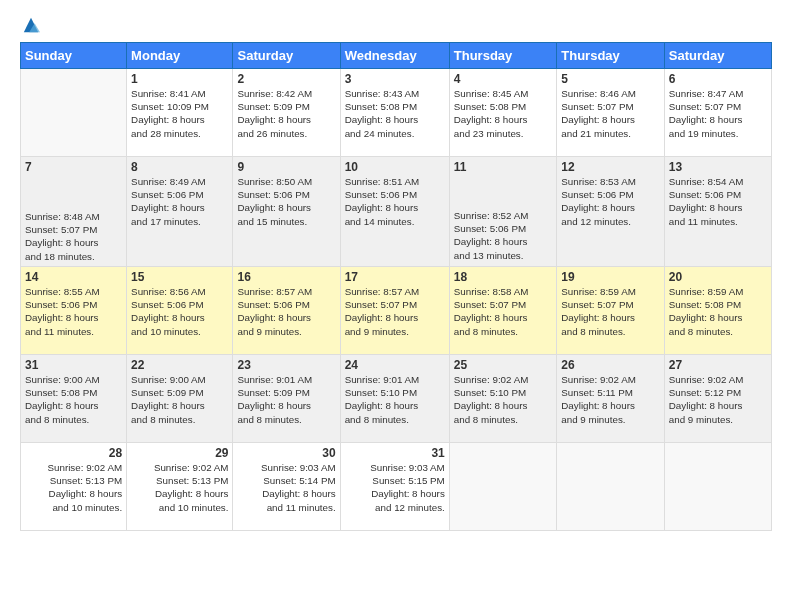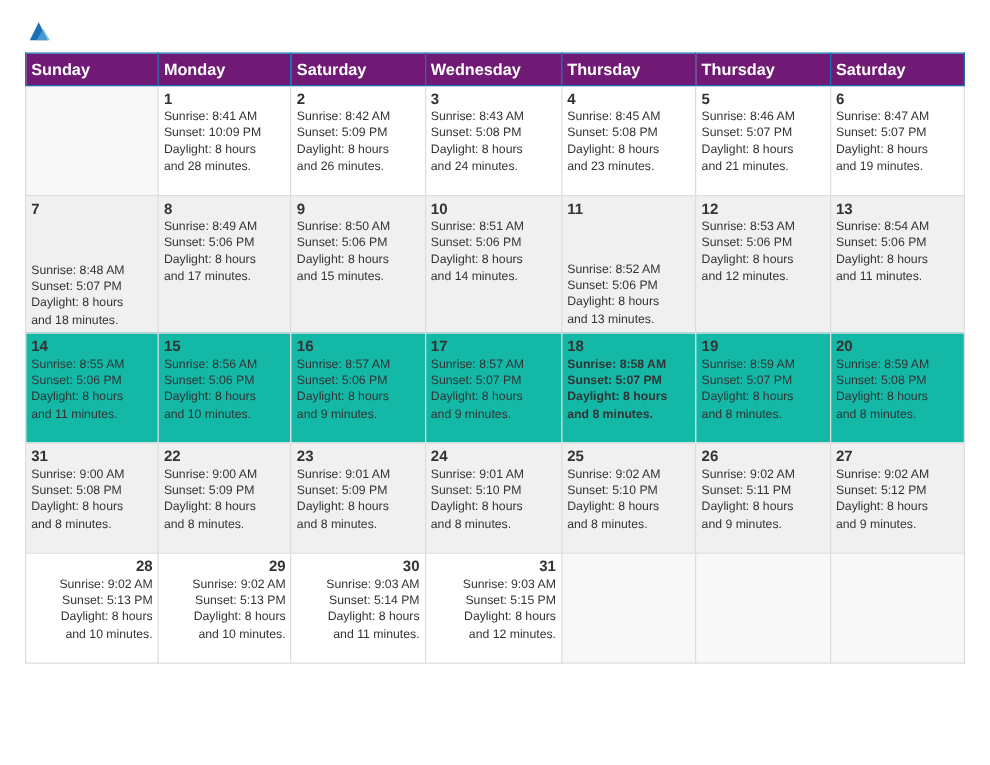--- a/index.html
+++ b/index.html
@@ -53,21 +53,21 @@
       font-size: 15px;
       color: #555;
       margin-top: 2px;
     }
     .calendar {
       width: 100%;
       border-collapse: collapse;
       border: 1px solid #ccc;
     }
     .calendar th {
-      background: #701a75;
+      background: #3b82f6;
       color: #fff;
       font-size: 13px;
       font-weight: bold;
       padding: 5px 4px;
       text-align: left;
       border: 1px solid #1a6fb5;
     }
     .calendar td {
       vertical-align: top;
       border: 1px solid #ddd;
@@ -80,21 +80,21 @@
     }
     .calendar tr:nth-child(even) td {
       background: #f5f5f5;
     }
     .calendar tr:nth-child(odd) td {
       background: #fff;
     }
     
     .calendar tbody tr:nth-child(1) td { background: #fff; }
     .calendar tbody tr:nth-child(2) td { background: #f0f0f0; }
-    .calendar tbody tr:nth-child(3) td { background: #14b8a6; }
+    .calendar tbody tr:nth-child(3) td { background: #fef9c3; }
     .calendar tbody tr:nth-child(4) td { background: #f0f0f0; }
     .calendar tbody tr:nth-child(5) td { background: #fff; text-align: right; }
     .cell-date {
       font-size: 12px;
       font-weight: bold;
       margin-bottom: 1px;
     }
     .cell-info {
       font-size: 9.8px;
       line-height: 1.35;
@@ -260,21 +260,21 @@
           </td>
           <td>
             <div class="cell-date">17</div>
             <div class="cell-info" style="white-space: pre-line;">Sunrise: 8:57 AM
 Sunset: 5:07 PM
 Daylight: 8 hours
 and 9 minutes.</div>
           </td>
           <td>
             <div class="cell-date">18</div>
-            <div class="cell-info" style="white-space: pre-line; font-weight: bold;">Sunrise: 8:58 AM
+            <div class="cell-info" style="white-space: pre-line;">Sunrise: 8:58 AM
 Sunset: 5:07 PM
 Daylight: 8 hours
 and 8 minutes.</div>
           </td>
           <td>
             <div class="cell-date">19</div>
             <div class="cell-info" style="white-space: pre-line;">Sunrise: 8:59 AM
 Sunset: 5:07 PM
 Daylight: 8 hours
 and 8 minutes.</div>

